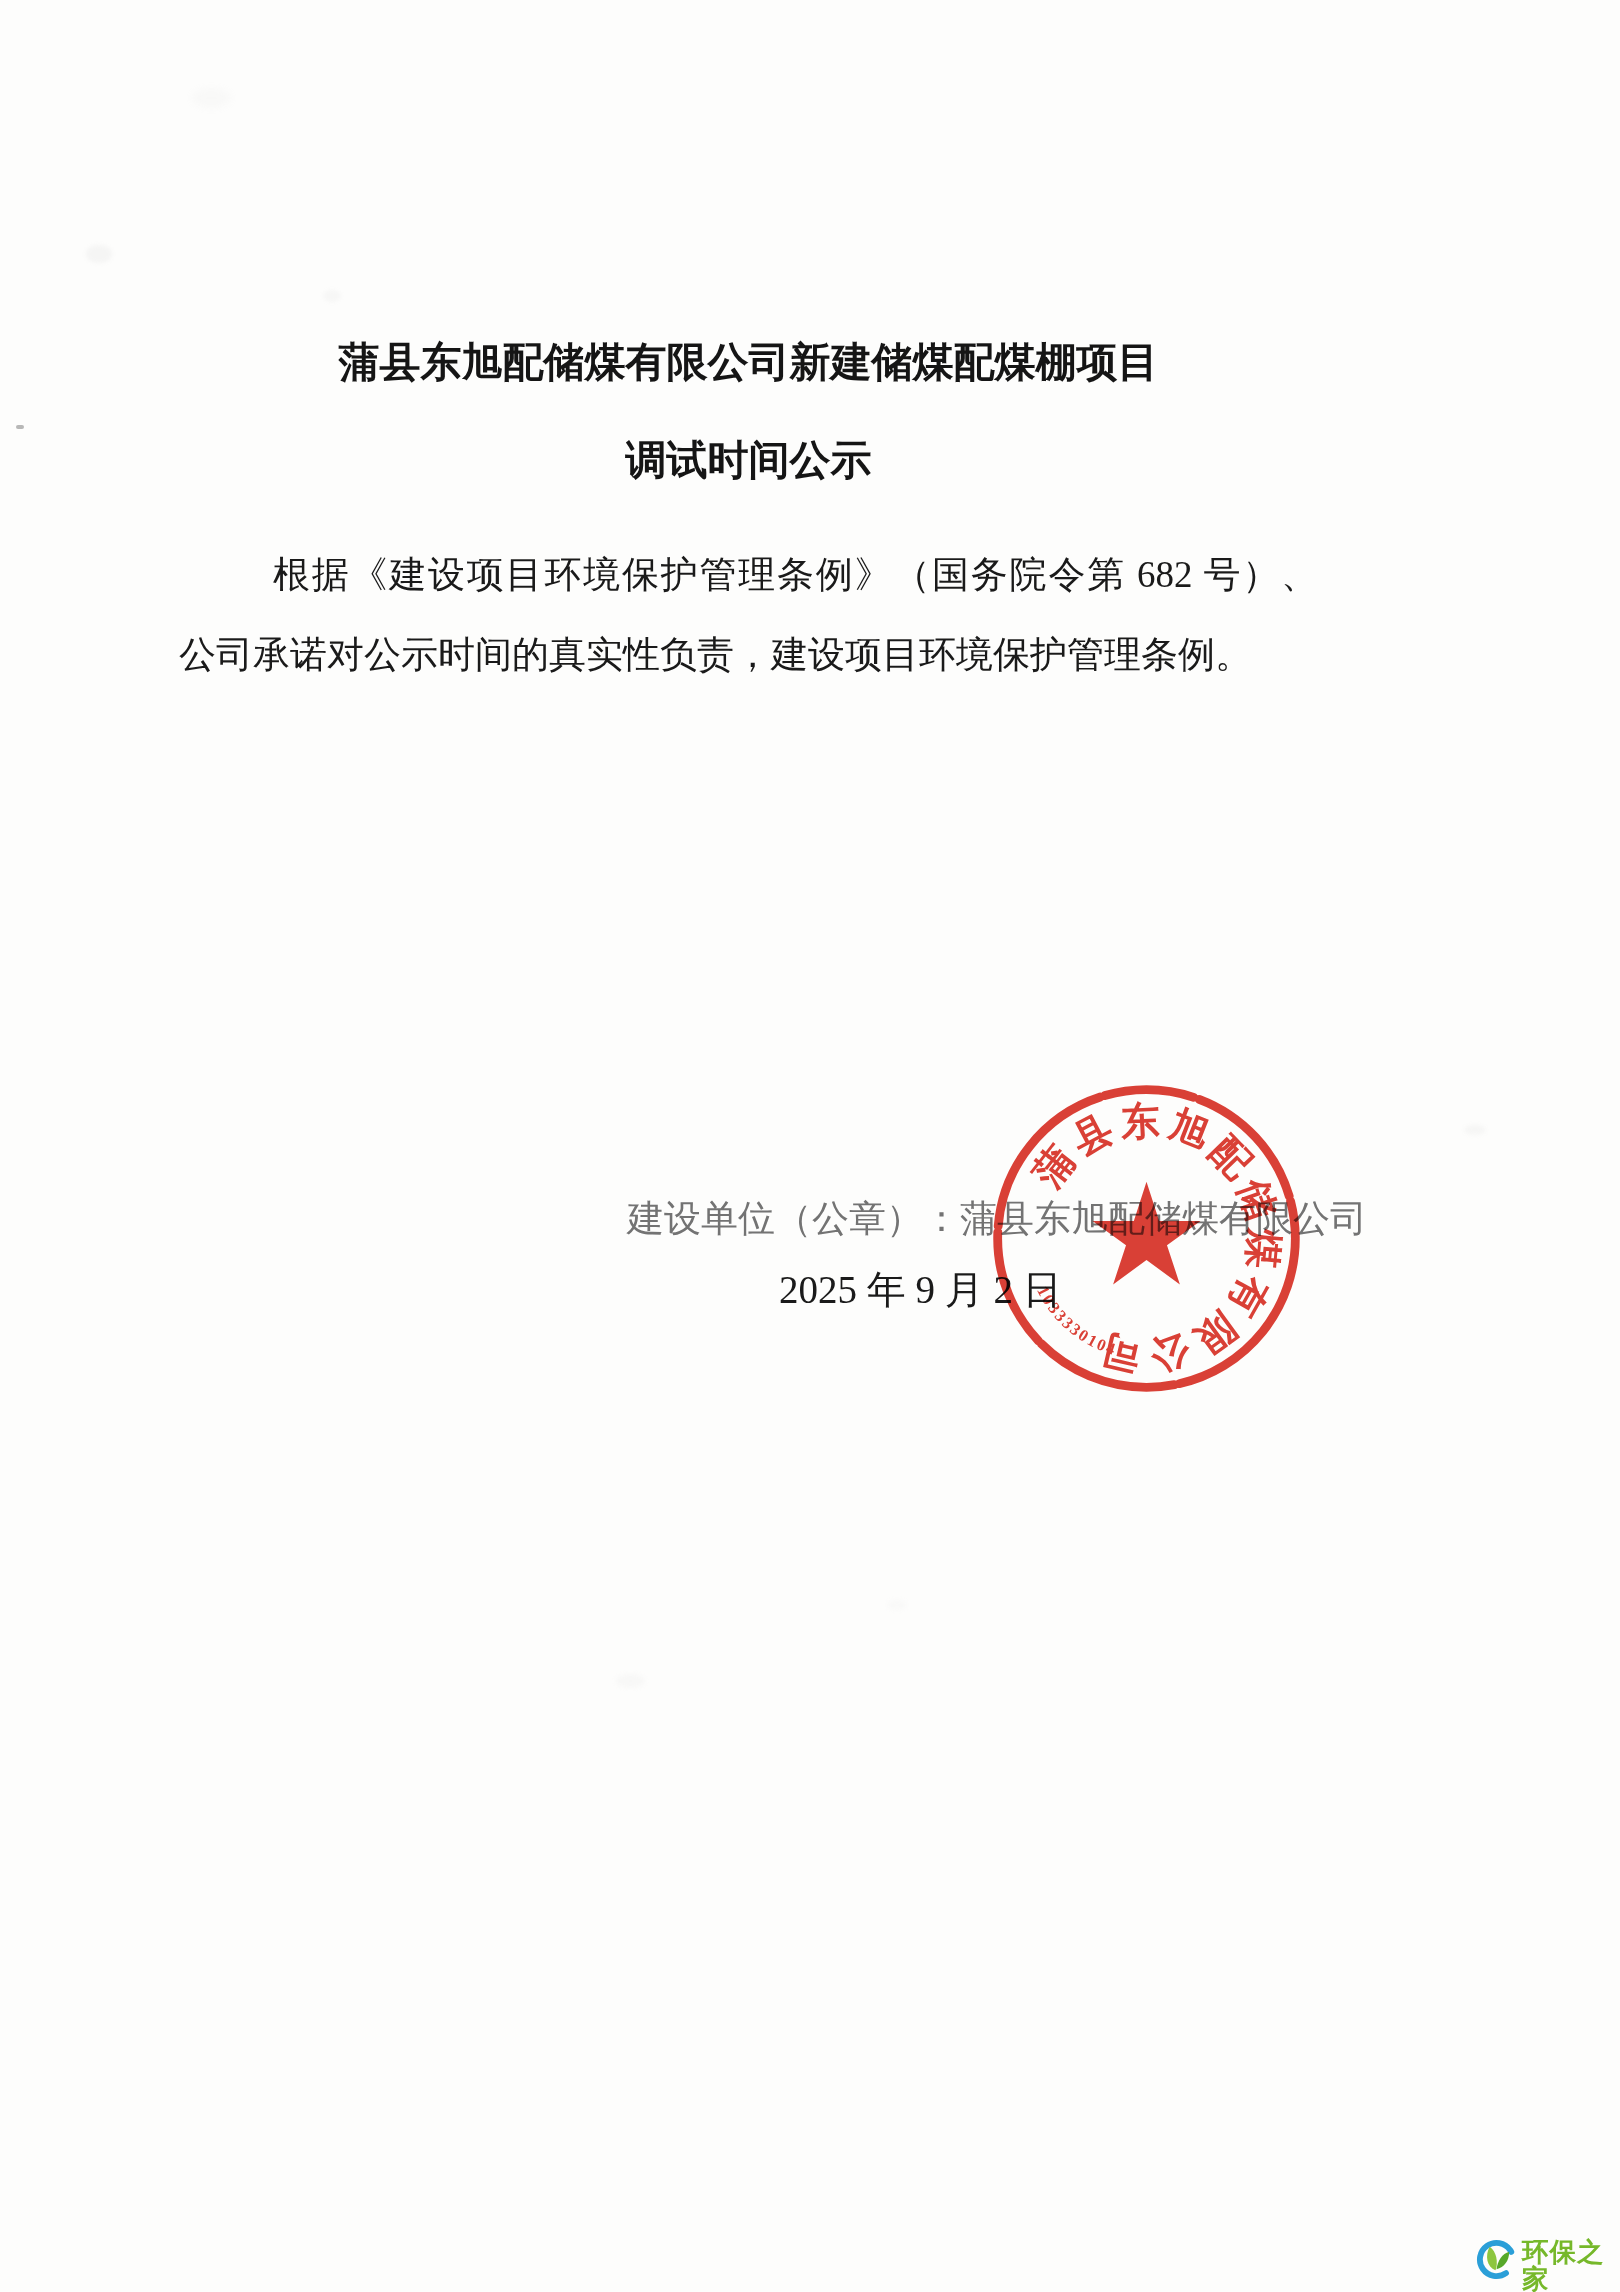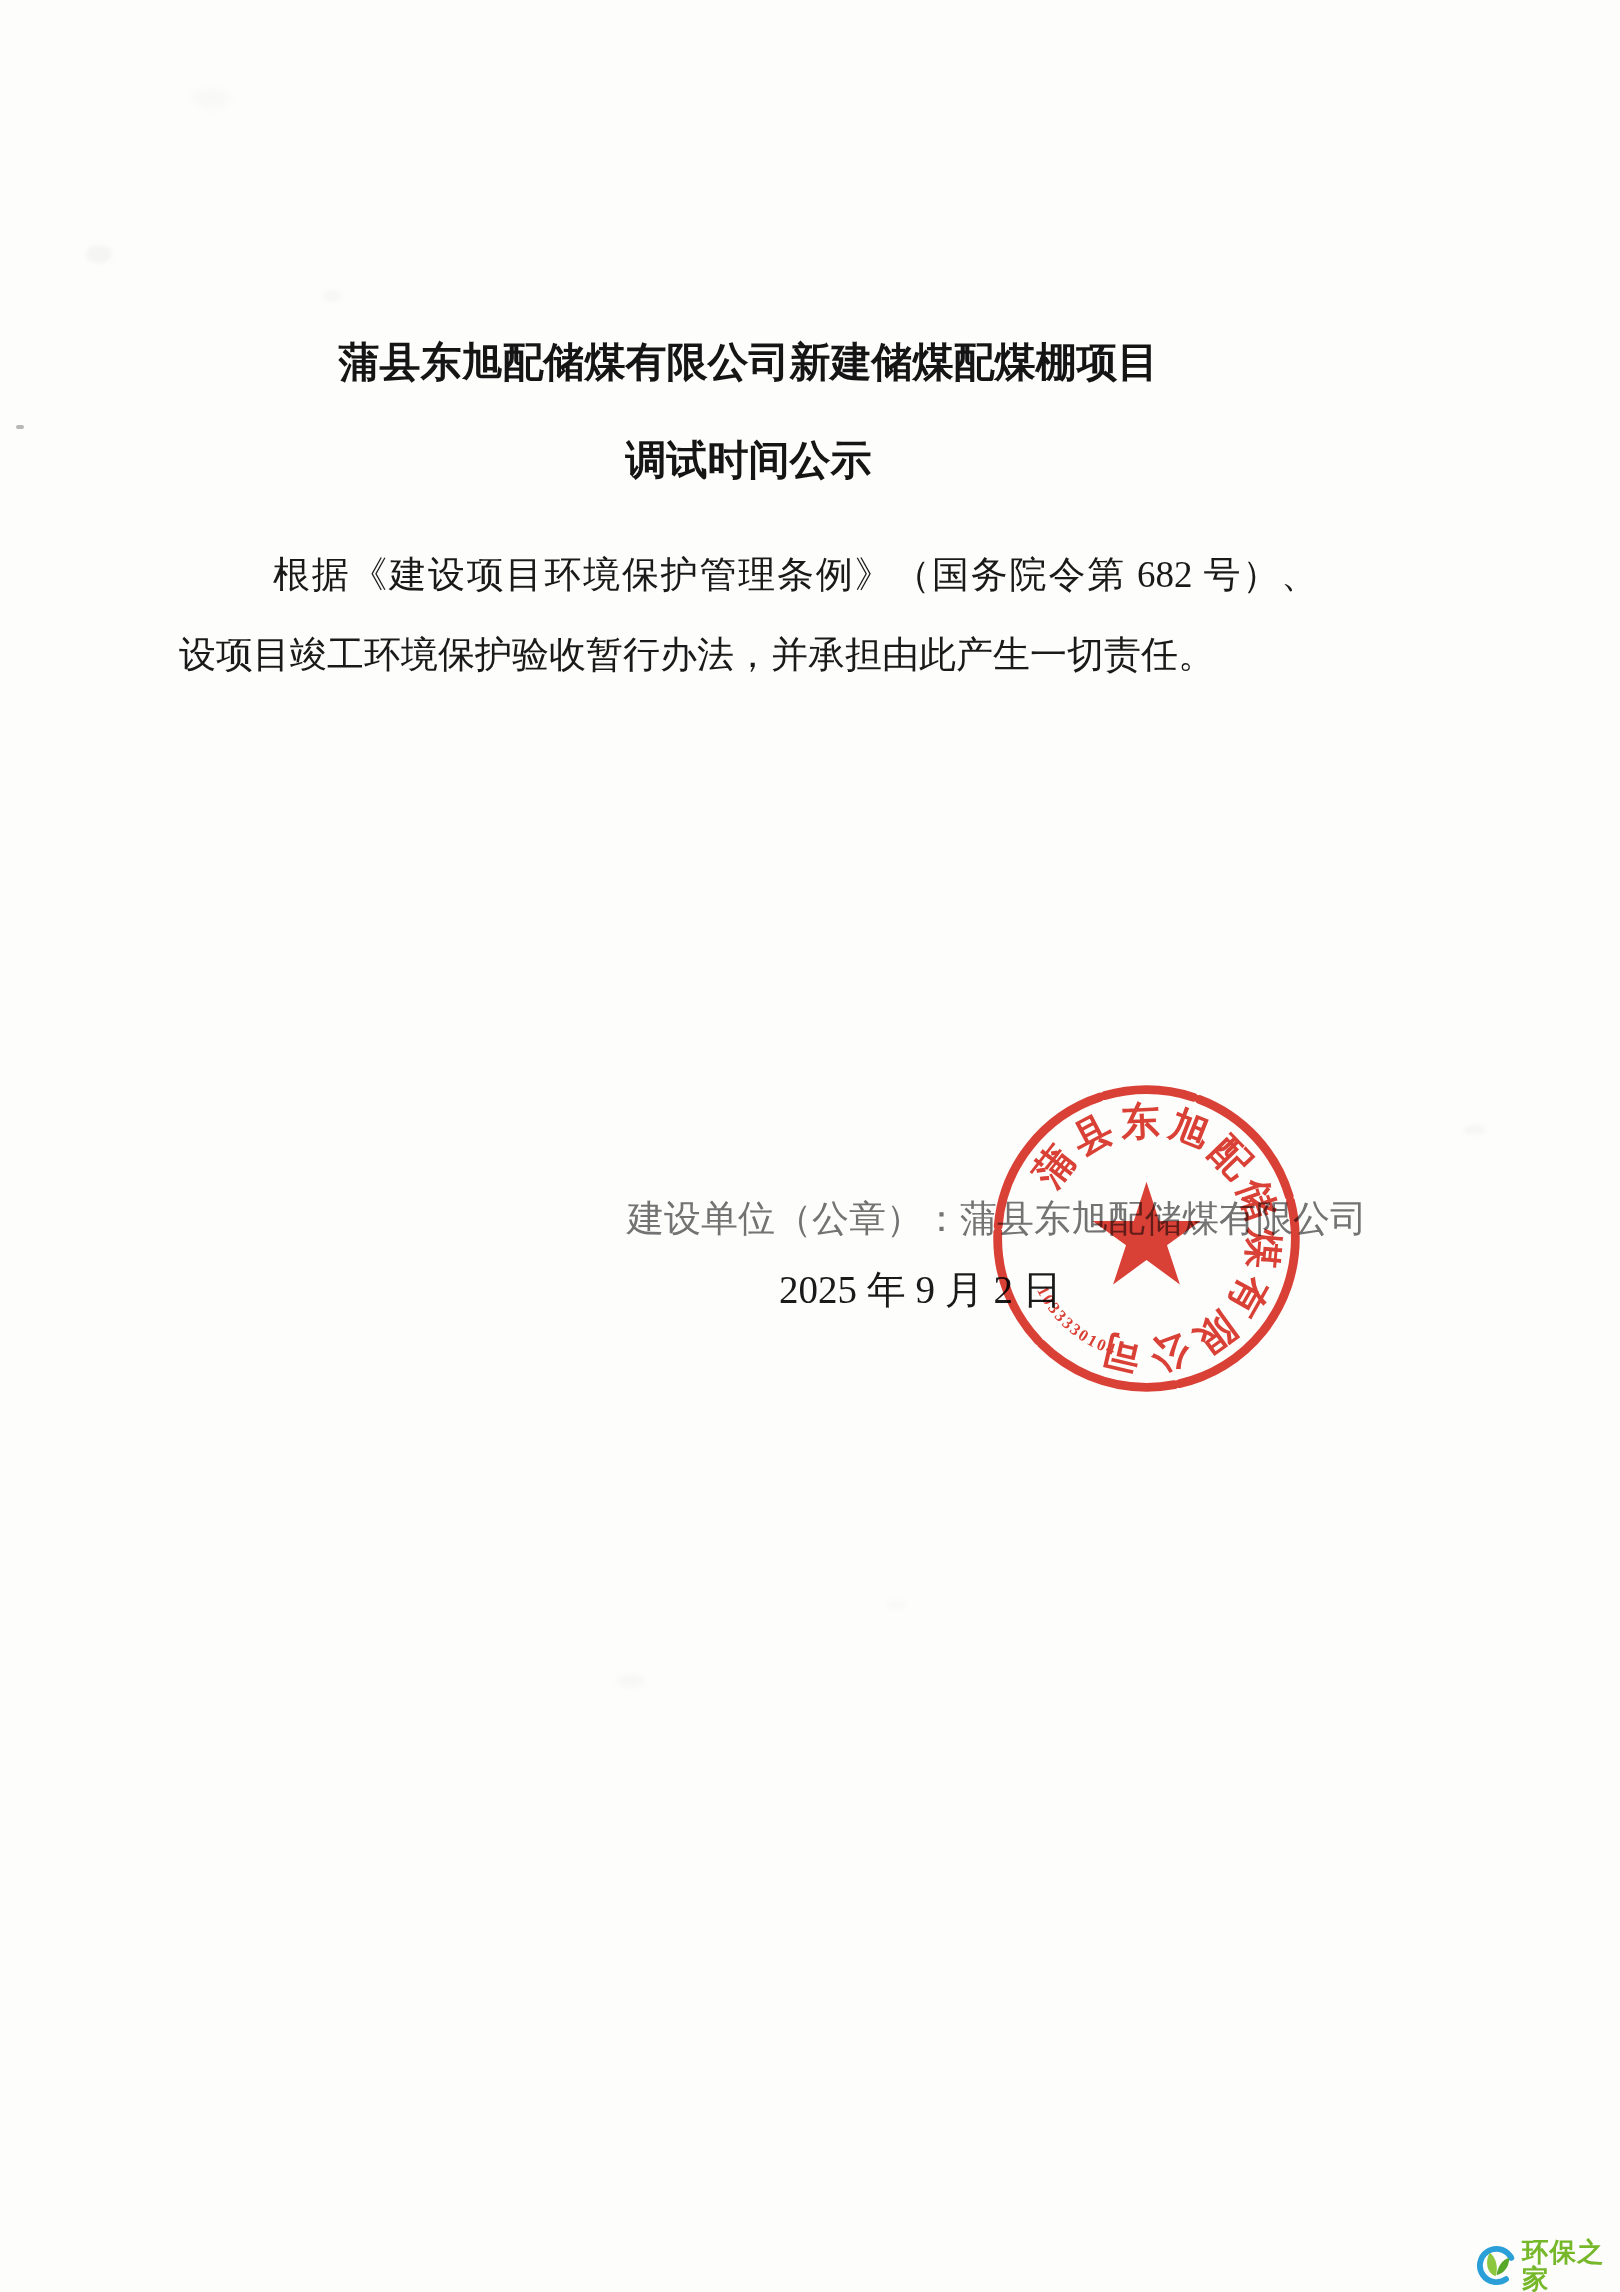--- a/index.html
+++ b/index.html
@@ -54,21 +54,21 @@
     opacity:0.93;
   }
   .seal text{
     font-family:"Liberation Serif","DejaVu Serif",serif;
     font-weight:600;
   }
   .seal .ringchar{font-size:40px;}
   .seal .serialdigit{font-size:17px;font-weight:700;}
   .watermark{
     position:absolute;left:1476px;top:2239px;
-    display:flex;align-items:center;gap:4.9px;
+    display:flex;align-items:flex-start;gap:4.9px;
   }
   .wm-logo{width:41px;height:41px;flex:0 0 auto;}
   .wm-texts{display:flex;flex-direction:column;line-height:1;}
   .wm-name{
     font-family:"Liberation Sans","DejaVu Sans",sans-serif;
     font-weight:700;font-size:26.5px;letter-spacing:1px;
   }
   
   .speck{position:absolute;border-radius:50%;pointer-events:none;}
   .s1{left:15.7px;top:425px;width:8.8px;height:3.9px;background:#9a9a9a;opacity:.7;border-radius:2px;}
@@ -82,21 +82,21 @@
 </head>
 <body>
 
 <div class="page">
 
   <div class="title title2">调试时间公示</div>
   <div class="title title1">蒲县东旭配储煤有限公司新建储煤配煤棚项目</div>
 
   <div class="bodytext">
     <div class="bline jlast indent">根据《建设项目环境保护管理条例》（国务院令第 682 号）、《建</div>
-    <div class="bline">设项目竣工环境保护验收暂行办法，并承担由此产生一切责任。</div>
+    <div class="bline">公司承诺对公示时间的真实性负责，建设项目环境保护管理条例。</div>
   </div>
 
   <div class="signature">建设单位（公章）：蒲县东旭配储煤有限公司</div>
   <div class="dateline">2025 年 9 月 2 日</div>
 
   <svg class="seal" viewBox="0 0 336 336" xmlns="http://www.w3.org/2000/svg" style="color: rgb(217, 49, 38);">
 
     <circle cx="168" cy="168" r="152" fill="none" stroke="currentColor" stroke-width="9" stroke-dasharray="205 5 148 4 122 6 178 5 92 6 140 5 38 4" stroke-linecap="round"></circle>
 
     <path d="M0,-58 L12.93,-17.8 L55.16,-17.92 L20.92,6.8 L34.09,46.92 L0,22 L-34.09,46.92 L-20.92,6.8 L-55.16,-17.92 L-12.93,-17.8 Z" transform="translate(168,168)" fill="currentColor"></path>

